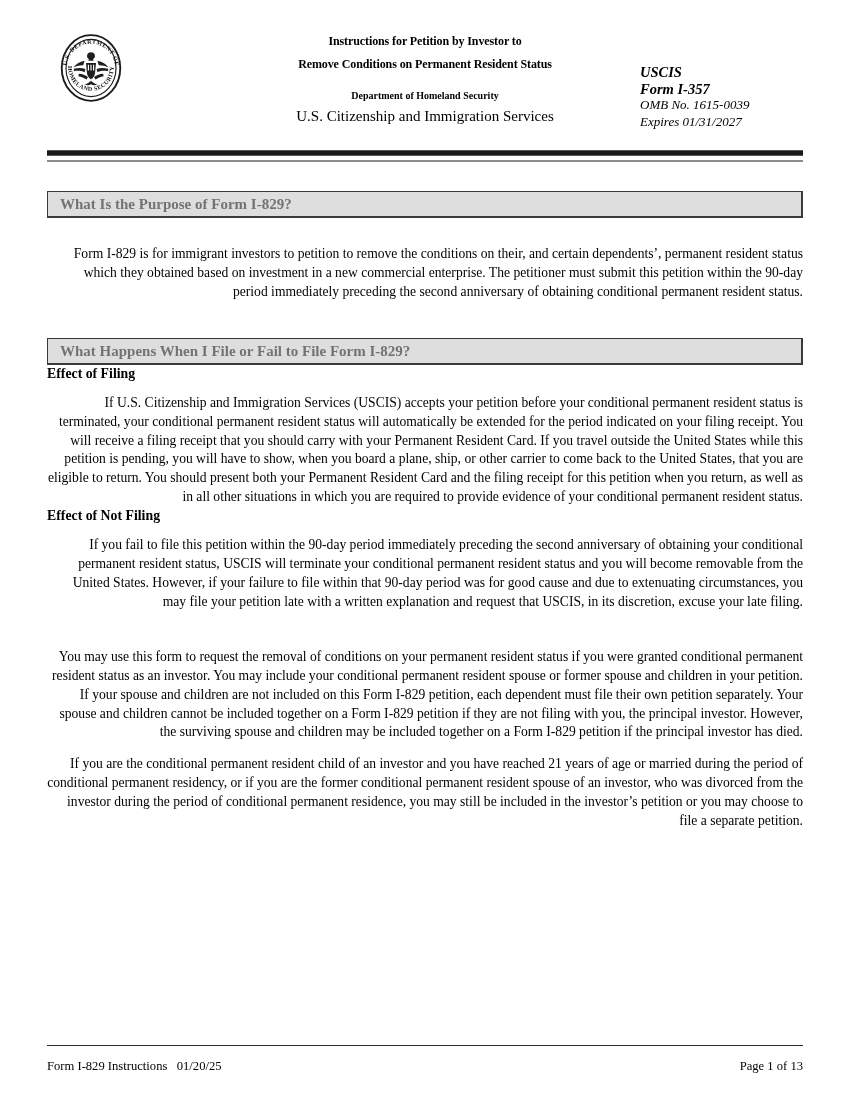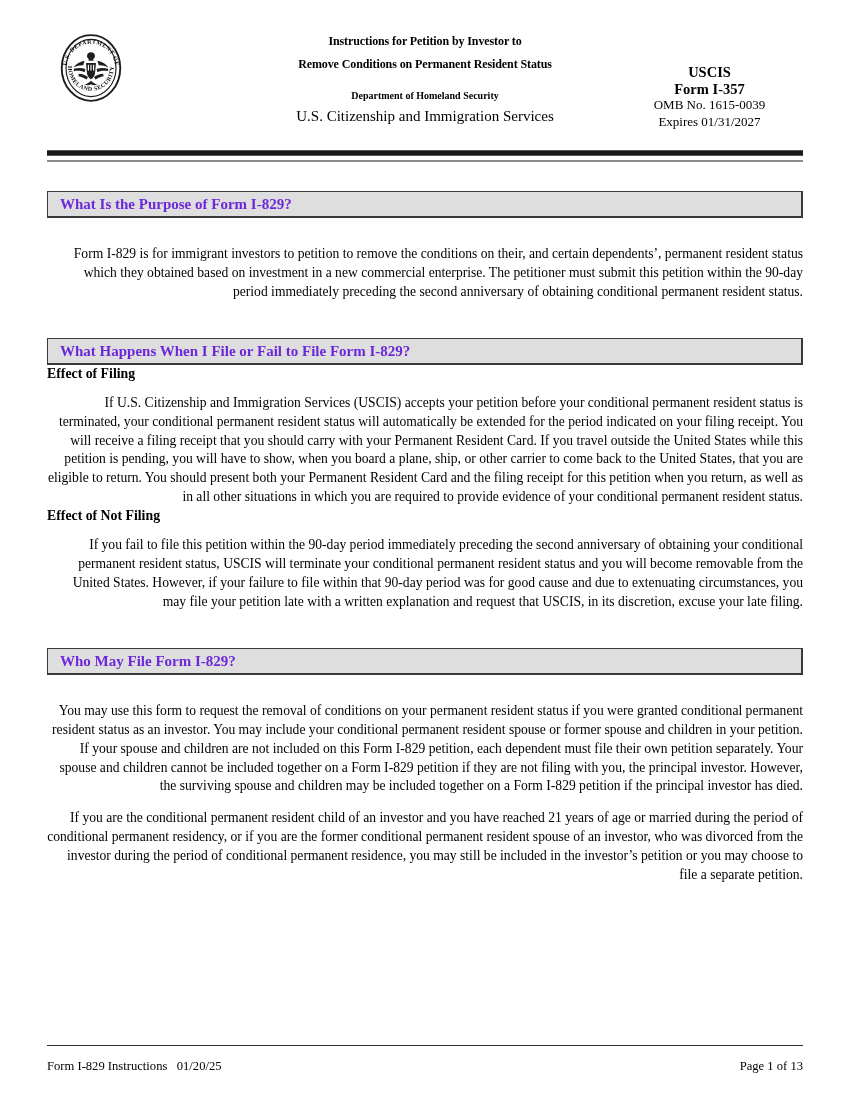--- a/index.html
+++ b/index.html
@@ -58,25 +58,25 @@
     margin-top: 9px;
   }
   .doc-subtitle {
     font-size: 15px;
     font-weight: normal;
     line-height: 21px;
   }
 
   .form-meta {
     position: absolute;
-    right: 16px;
+    right: 8px;
     top: 64px;
     width: 155px;
-    text-align: center;
     line-height: 16.5px;
+    font-style: italic;
   }
   .form-meta .agency {
     font-size: 14.5px;
     font-weight: bold;
   }
   .form-meta .formno {
     font-size: 14.5px;
     font-weight: bold;
   }
   .form-meta .omb,
@@ -105,21 +105,21 @@
     background: #dededf;
     border: 1px solid #3a3a3a;
     border-right-width: 2px;
     border-bottom-width: 2px;
     box-sizing: border-box;
     height: 27px;
     line-height: 25px;
     padding-left: 12px;
     font-size: 15px;
     font-weight: bold;
-    color: #6d28d9;
+    color: #737373;
   }
 
   .sec-gap-before { margin-top: 36px; }
   .sec-first { margin-top: 29px; }
 
   
   p.body {
     font-size: 13.6px;
     line-height: 18.9px;
     margin: 0;
@@ -227,21 +227,20 @@
     <div class="section-bar">What Happens When I File or Fail to File Form I-829?</div>
 
     <h3 class="subhead subhead-gap">Effect of Filing</h3>
     <p class="body after-sub">If U.S. Citizenship and Immigration Services (USCIS) accepts your petition before your conditional permanent resident status is terminated, your conditional permanent resident status will automatically be extended for the period indicated on your filing receipt.  You will receive a filing receipt that you should carry with your Permanent Resident Card.  If you travel outside the United States while this petition is pending, you will have to show, when you board a plane, ship, or other carrier to come back to the United States, that you are eligible to return.  You should present both your Permanent Resident Card and the filing receipt for this petition when you return, as well as in all other situations in which you are required to provide evidence of your conditional permanent resident status.</p>
 
     <h3 class="subhead subhead-gap2">Effect of Not Filing</h3>
     <p class="body after-sub">If you fail to file this petition within the 90-day period immediately preceding the second anniversary of obtaining your conditional permanent resident status, USCIS will terminate your conditional permanent resident status and you will become removable from the United States.  However, if your failure to file within that 90-day period was for good cause and due to extenuating circumstances, you may file your petition late with a written explanation and request that USCIS, in its discretion, excuse your late filing.</p>
   </div>
 
   <div class="sec-gap-before">
-    <div class="section-bar">Who May File Form I-829?</div>
     <p class="body after-bar">You may use this form to request the removal of conditions on your permanent resident status if you were granted conditional permanent resident status as an investor.  You may include your conditional permanent resident spouse or former spouse and children in your petition.  If your spouse and children are not included on this Form I-829 petition, each dependent must file their own petition separately.  Your spouse and children cannot be included together on a Form I-829 petition if they are not filing with you, the principal investor.  However, the surviving spouse and children may be included together on a Form I-829 petition if the principal investor has died.</p>
     <p class="body para-gap">If you are the conditional permanent resident child of an investor and you have reached 21 years of age or married during the period of conditional permanent residency, or if you are the former conditional permanent resident spouse of an investor, who was divorced from the investor during the period of conditional permanent residence, you may still be included in the investor’s petition or you may choose to file a separate petition.</p>
   </div>
 
   <div class="footer">
     <div class="footer-rule"></div>
     <div class="footer-row">
       <div class="footer-left">Form I-829 Instructions   01/20/25</div>
       <div class="footer-right">Page 1 of 13</div>
     </div>

